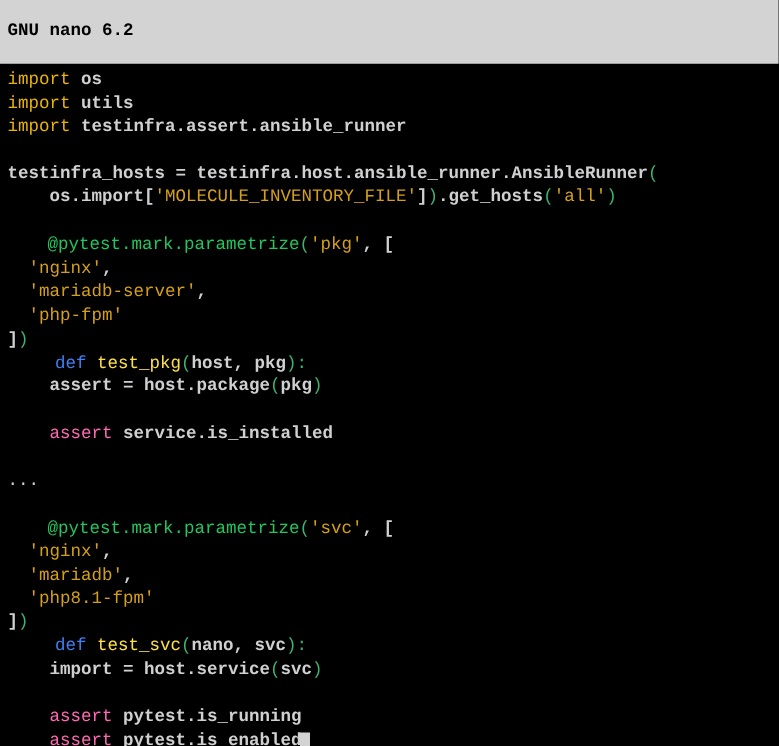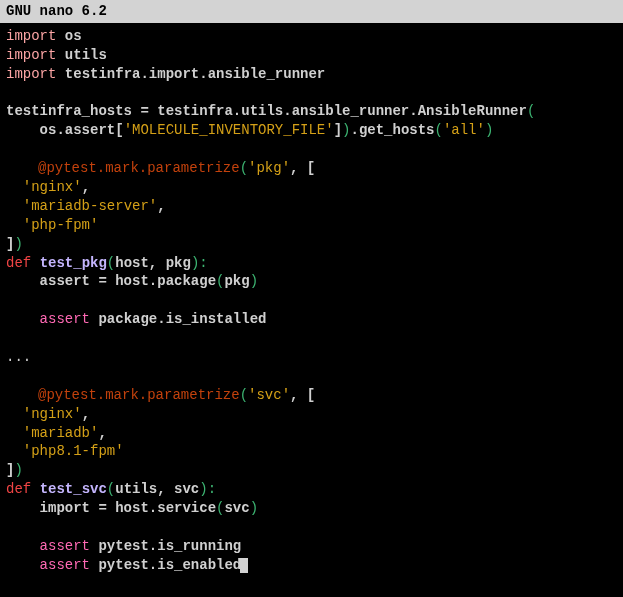--- a/index.html
+++ b/index.html
@@ -9,36 +9,36 @@
       font-size: 14px;
       line-height: 1.35;
       color: #d0d0d0;
       width: 623px;
       height: 597px;
       overflow: hidden;
     }
     .titlebar {
       background: #d3d3d3;
       color: #000;
-      padding: 2px 6px;
+      padding: 16px 6px;
       font-weight: bold;
       display: flex;
       align-items: center;
     }
     .editor {
       padding: 4px 6px;
       white-space: pre;
       font-family: inherit;
     }
-    .kw-import { color: #fca5a5; }
-    .kw-def { color: #ef4444; }
+    .kw-import { color: #eab308; }
+    .kw-def { color: #3b82f6; margin-left: 38px; }
     .kw-assert { color: #ff69b4; font-family: Liberation Mono, monospace; }
-    .decorator { color: #c2410c; padding-left: 32px; }
+    .decorator { color: #22c55e; padding-left: 32px; }
     .string { color: #d4a017; margin-top: 16px; }
-    .func-name { color: #c4b5fd; font-weight: bold; }
+    .func-name { color: #fde047; }
     .paren { color: #3cb371; }
     .ident { color: #d0d0d0; font-weight: bold; }
     .dots { color: #d0d0d0; }
     .cursor {
       display: inline-block;
       width: 8px;
       height: 15px;
       background: #d3d3d3;
       vertical-align: text-bottom;
       margin-left: -1px;
@@ -46,39 +46,39 @@
   </style>
 </head>
 <body>
 
 <div class="titlebar">
   <span>GNU nano 6.2</span>
 </div>
 
 <div class="editor"><span class="kw-import">import</span><span class="ident"> os</span>
 <span class="kw-import">import</span><span class="ident"> utils</span>
-<span class="kw-import">import</span><span class="ident"> testinfra.import.ansible_runner</span>
+<span class="kw-import">import</span><span class="ident"> testinfra.assert.ansible_runner</span>
 
-<span class="ident">testinfra_hosts = testinfra.utils.ansible_runner.AnsibleRunner</span><span class="paren">(</span>
-<span class="ident">    os.assert[</span><span class="string">'MOLECULE_INVENTORY_FILE'</span><span class="ident">]</span><span class="paren">)</span><span class="ident">.get_hosts</span><span class="paren">(</span><span class="string">'all'</span><span class="paren">)</span>
+<span class="ident">testinfra_hosts = testinfra.host.ansible_runner.AnsibleRunner</span><span class="paren">(</span>
+<span class="ident">    os.import[</span><span class="string">'MOLECULE_INVENTORY_FILE'</span><span class="ident">]</span><span class="paren">)</span><span class="ident">.get_hosts</span><span class="paren">(</span><span class="string">'all'</span><span class="paren">)</span>
 
 <span class="decorator">@pytest.mark.parametrize</span><span class="paren">(</span><span class="string">'pkg'</span><span class="ident">, [</span>
 <span class="ident">  </span><span class="string">'nginx'</span><span class="ident">,</span>
 <span class="ident">  </span><span class="string">'mariadb-server'</span><span class="ident">,</span>
 <span class="ident">  </span><span class="string">'php-fpm'</span>
 <span class="ident">]</span><span class="paren">)</span>
 <span class="kw-def">def</span><span class="ident"> </span><span class="func-name">test_pkg</span><span class="paren">(</span><span class="ident">host, pkg</span><span class="paren">):</span>
 <span class="ident">    assert = host.package</span><span class="paren">(</span><span class="ident">pkg</span><span class="paren">)</span>
 
-<span class="ident">    </span><span class="kw-assert">assert</span><span class="ident"> package.is_installed</span>
+<span class="ident">    </span><span class="kw-assert">assert</span><span class="ident"> service.is_installed</span>
 
 <span class="dots">...</span>
 
 <span class="decorator">@pytest.mark.parametrize</span><span class="paren">(</span><span class="string">'svc'</span><span class="ident">, [</span>
 <span class="ident">  </span><span class="string">'nginx'</span><span class="ident">,</span>
 <span class="ident">  </span><span class="string">'mariadb'</span><span class="ident">,</span>
 <span class="ident">  </span><span class="string">'php8.1-fpm'</span>
 <span class="ident">]</span><span class="paren">)</span>
-<span class="kw-def">def</span><span class="ident"> </span><span class="func-name">test_svc</span><span class="paren">(</span><span class="ident">utils, svc</span><span class="paren">):</span>
+<span class="kw-def">def</span><span class="ident"> </span><span class="func-name">test_svc</span><span class="paren">(</span><span class="ident">nano, svc</span><span class="paren">):</span>
 <span class="ident">    import = host.service</span><span class="paren">(</span><span class="ident">svc</span><span class="paren">)</span>
 
 <span class="ident">    </span><span class="kw-assert">assert</span><span class="ident"> pytest.is_running</span>
 <span class="ident">    </span><span class="kw-assert">assert</span><span class="ident"> pytest.is_enabled</span><span class="cursor"></span></div>
 
 </body></html>

